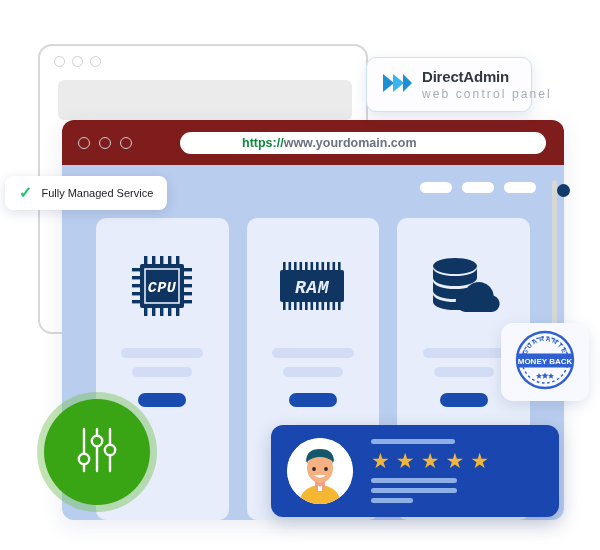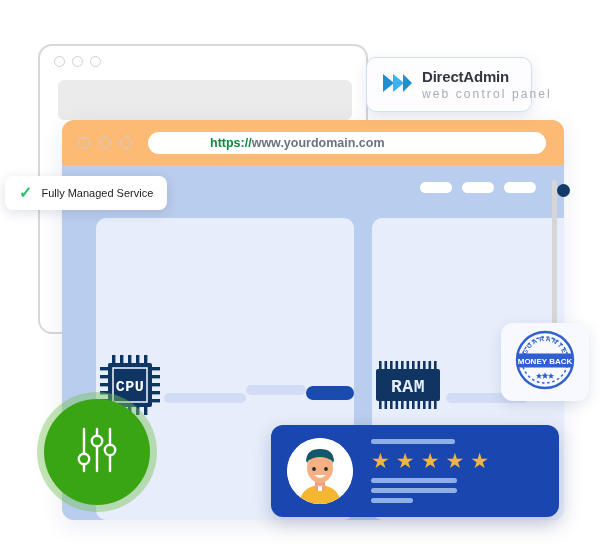--- a/index.html
+++ b/index.html
@@ -68,22 +68,22 @@
     left: 62px; top: 120px;
     width: 502px; height: 400px;
     background: #f4f6fd;
     border-radius: 12px;
     box-shadow: 0 6px 22px rgba(40,60,120,0.10);
     overflow: hidden;
     z-index: 10;
   }
   .browser-bar {
     position: absolute; left:0; top:0; right:0; height: 45px;
-    background: #fdba74;
-    display: flex; align-items: center; padding-left: 16px;
+    background: #7f1d1d;
+    display: flex; align-items: center; padding-left: 16px; gap: 32px;
   }
   .dots { display:flex; gap: 9px; }
   .dot { width:12px; height:12px; border-radius:50%; border:1.6px solid #c9cdd8; box-sizing:border-box; }
   .urlbar {
     margin-left: 16px;
     flex: 1;
     margin-right: 18px;
     height: 22px;
     background: #ffffff;
     border-radius: 11px;
@@ -107,23 +107,24 @@
   .nav-pill { width: 32px; height: 11px; border-radius: 6px; background:#ffffff; }
 
   .cards {
     position: absolute; left: 34px; right: 34px; top: 53px; bottom: 0;
     display: flex; gap: 18px;
   }
   .card {
     flex: 1;
     background: #e7edfa;
     border-radius: 10px;
-    display: flex; align-items: center;
+    display: flex; flex-direction: column; align-items: center;
     padding-top: 32px;
     box-sizing: border-box;
+    font-style: italic;
   }
   .card-icon { height: 72px; display:flex; align-items:center; justify-content:center; }
   .ph-line { background:#d2dcf4; border-radius:5px; }
   .ph-1 { width: 82px; height: 10px; margin-top: 26px; }
   .ph-2 { width: 60px; height: 10px; margin-top: 9px; }
   .card-btn { width: 48px; height: 14px; border-radius: 8px; background:#1a4cb0; margin-top: 16px; }
 
   
   .scrollbar {
     position: absolute; right: 7px; top: 60px; width: 5px; height: 160px;

